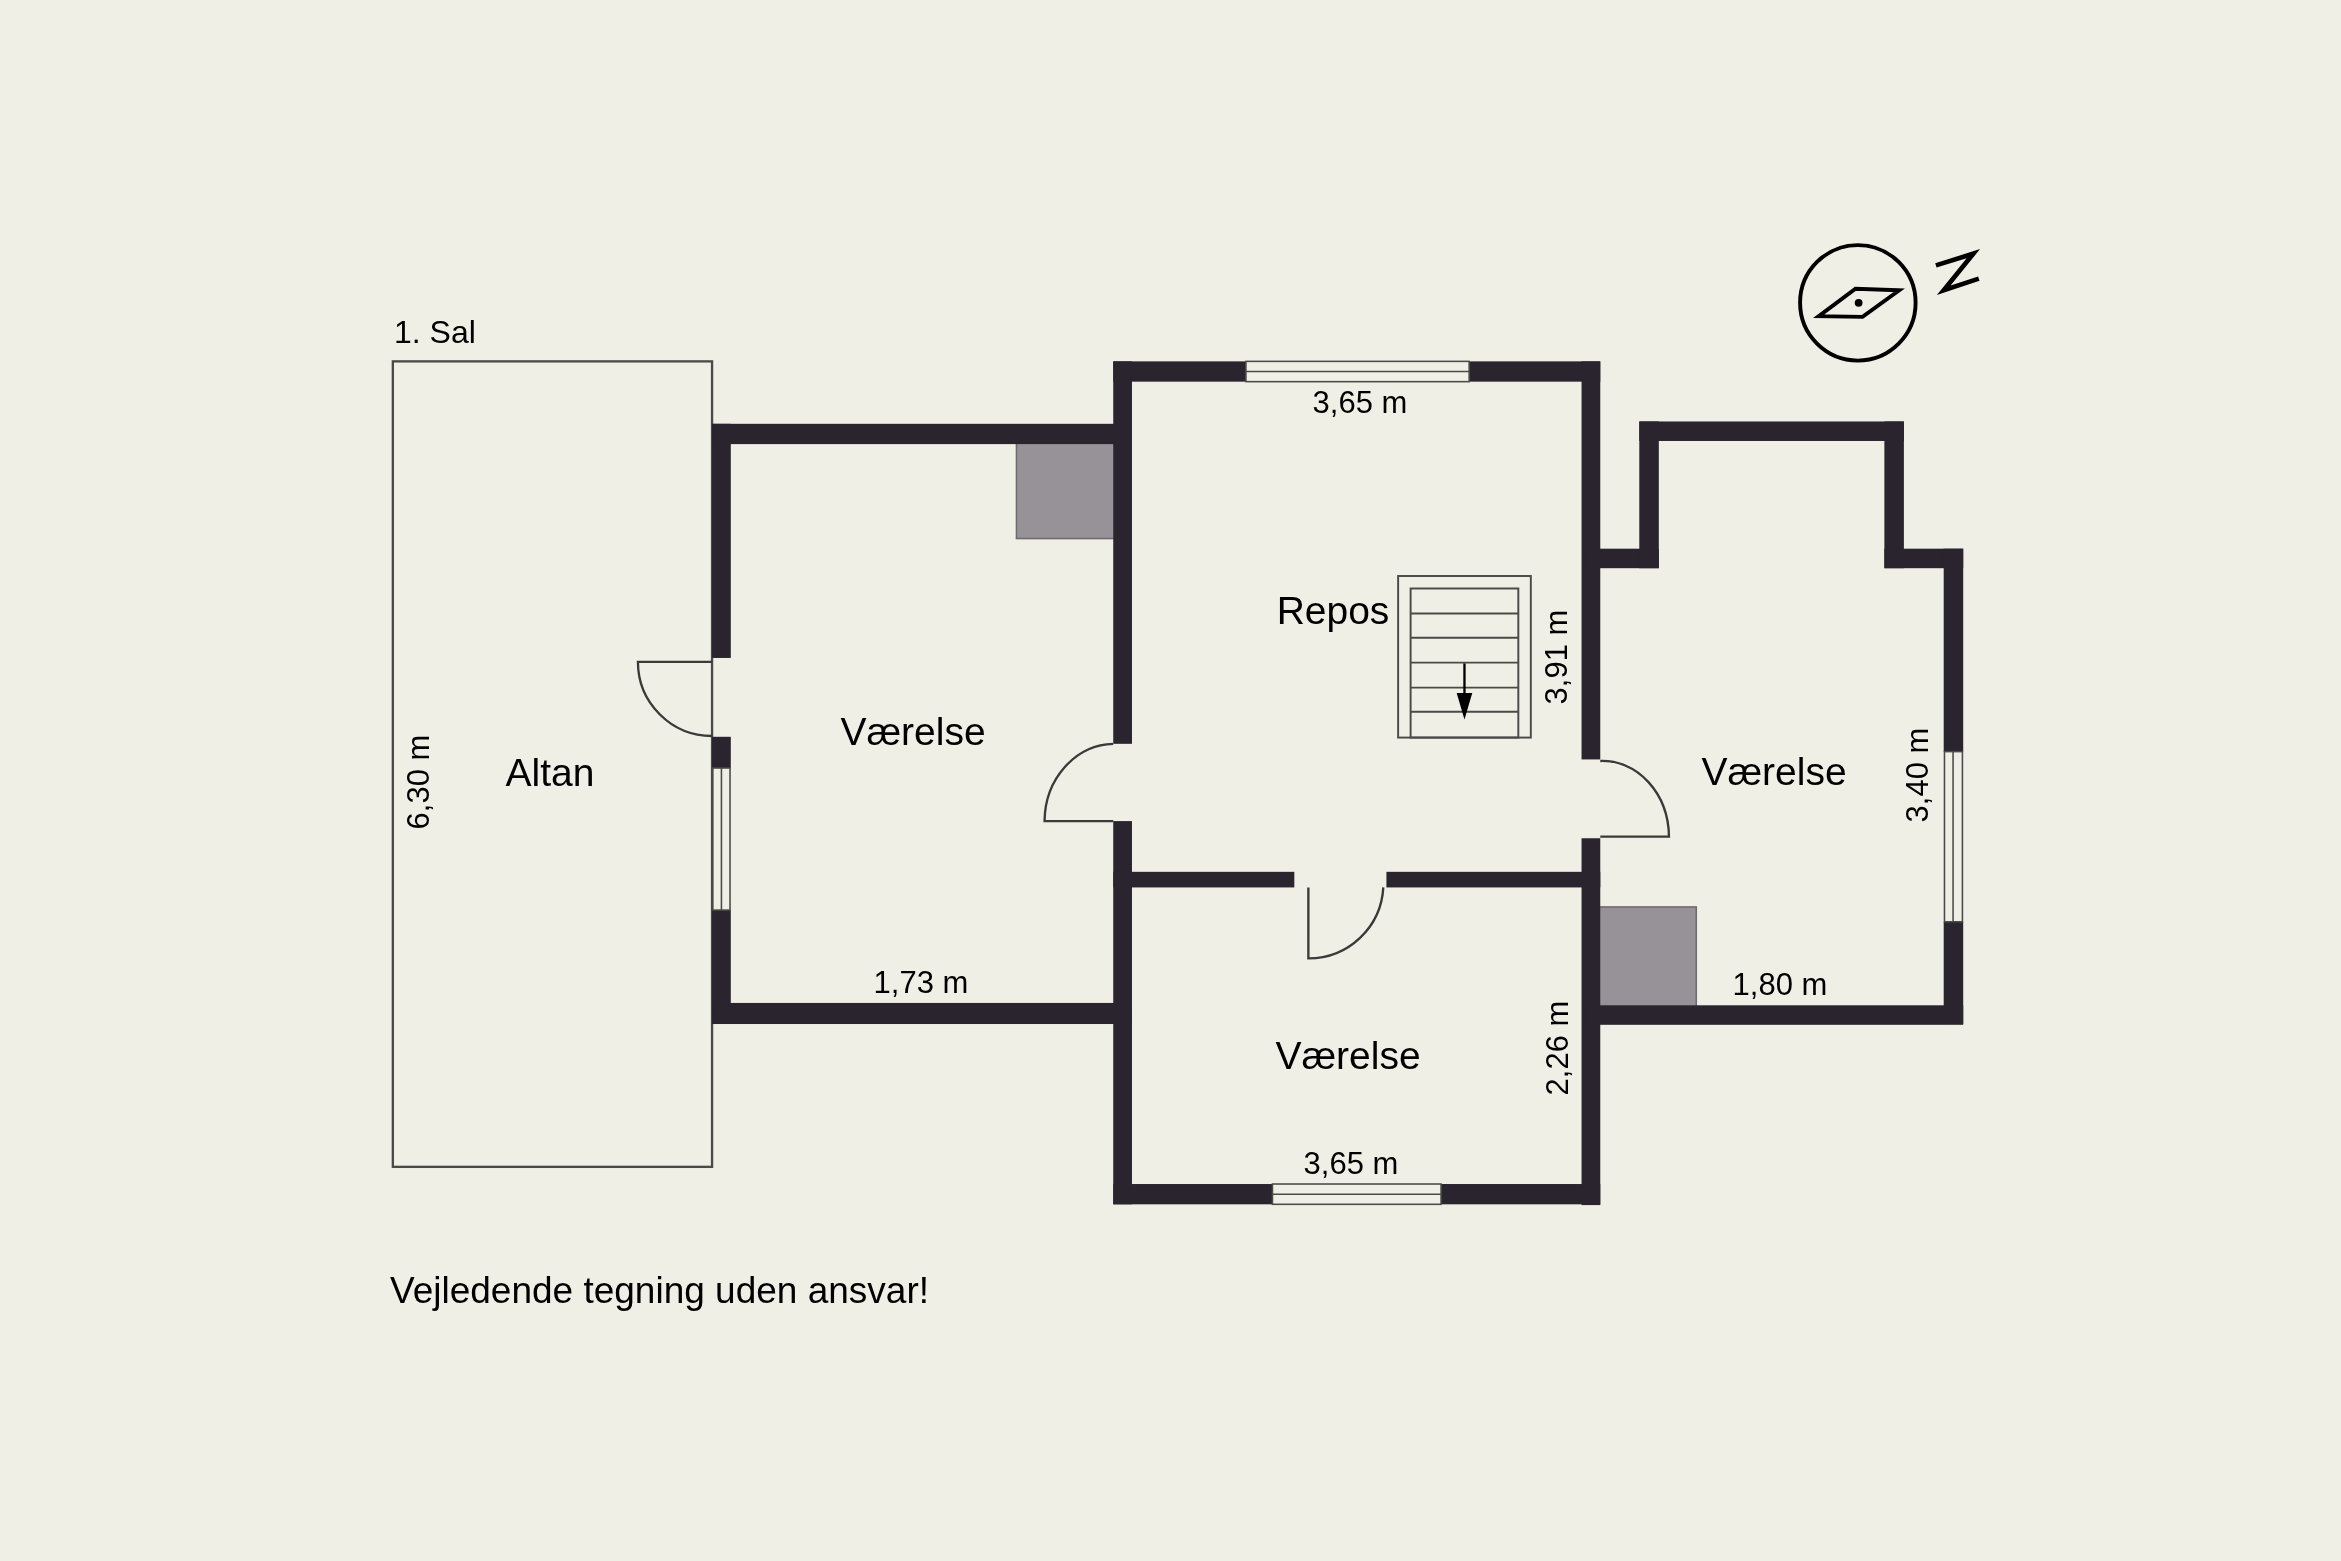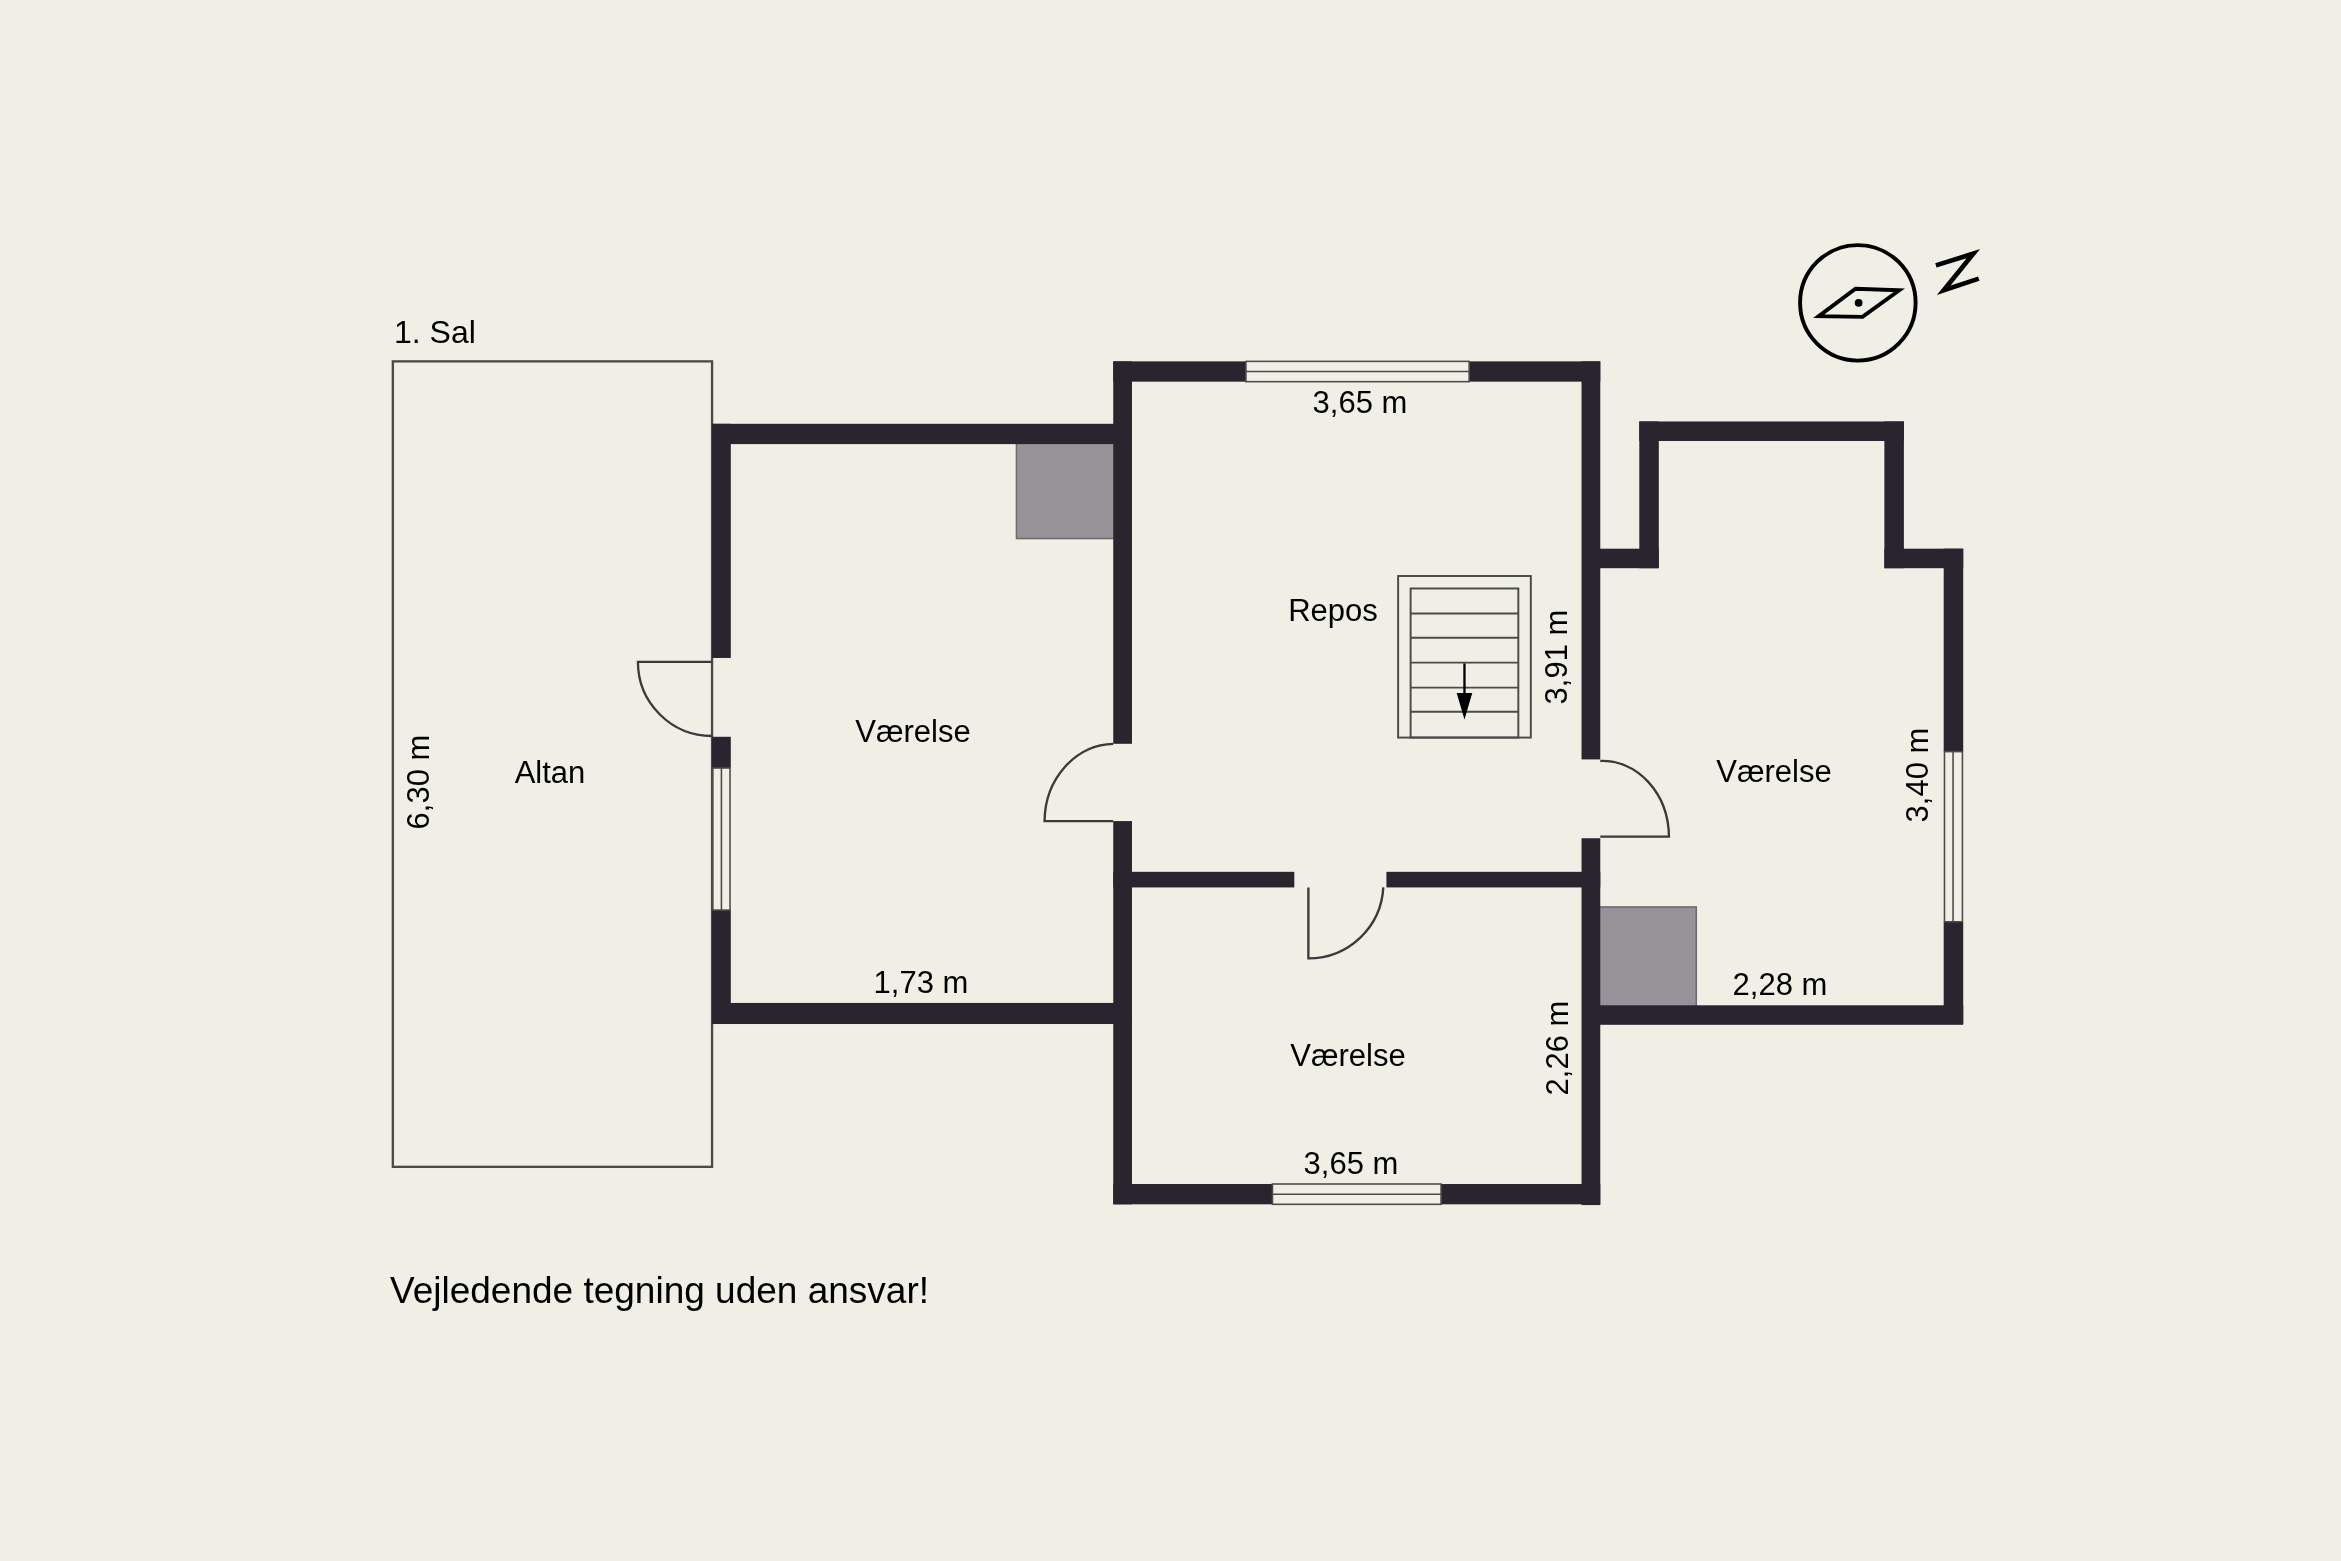--- a/index.html
+++ b/index.html
@@ -11,21 +11,21 @@
     font-family: "Liberation Sans", sans-serif;
   }
   #plan { position: absolute; left: 0; top: 0; }
   .label {
     position: absolute;
     font-family: "Liberation Sans", sans-serif;
     color: #000;
     white-space: nowrap;
     line-height: 1;
   }
-  .room-label { font-size: 31px; transform: translate(-50%, -50%); }
+  .room-label { font-size: 39px; transform: translate(-50%, -50%); }
   .dim-label { font-size: 31px; transform: translate(-50%, -50%); }
   .dim-vert { transform: translate(-50%, -50%) rotate(-90deg); }
   .floor-label { font-size: 32px; }
   .disclaimer { font-size: 37px; margin-top: 40px; }
 </style>
 </head>
 <body>
 
 <svg id="plan" width="2342" height="1561" viewBox="0 0 3000 2000" xmlns="http://www.w3.org/2000/svg">
 
@@ -126,17 +126,17 @@
 
 <div class="label room-label" style="left:1333px; top:610px;">Repos</div>
 <div class="label dim-label" style="left:1360px; top:402px;">3,65 m</div>
 <div class="label dim-label dim-vert" style="left:1556px; top:657px;">3,91 m</div>
 
 <div class="label room-label" style="left:1348px; top:1055px;">Værelse</div>
 <div class="label dim-label" style="left:1351px; top:1163px;">3,65 m</div>
 <div class="label dim-label dim-vert" style="left:1557px; top:1048px;">2,26 m</div>
 
 <div class="label room-label" style="left:1774px; top:771px;">Værelse</div>
-<div class="label dim-label" style="left:1780px; top:984px;">2,28 m</div>
+<div class="label dim-label" style="left:1780px; top:984px;">1,80 m</div>
 <div class="label dim-label dim-vert" style="left:1917px; top:775px;">3,40 m</div>
 
 <div class="label disclaimer" style="left:390px; top:1232px;">Vejledende tegning uden ansvar!</div>
 
 
 </body></html>

